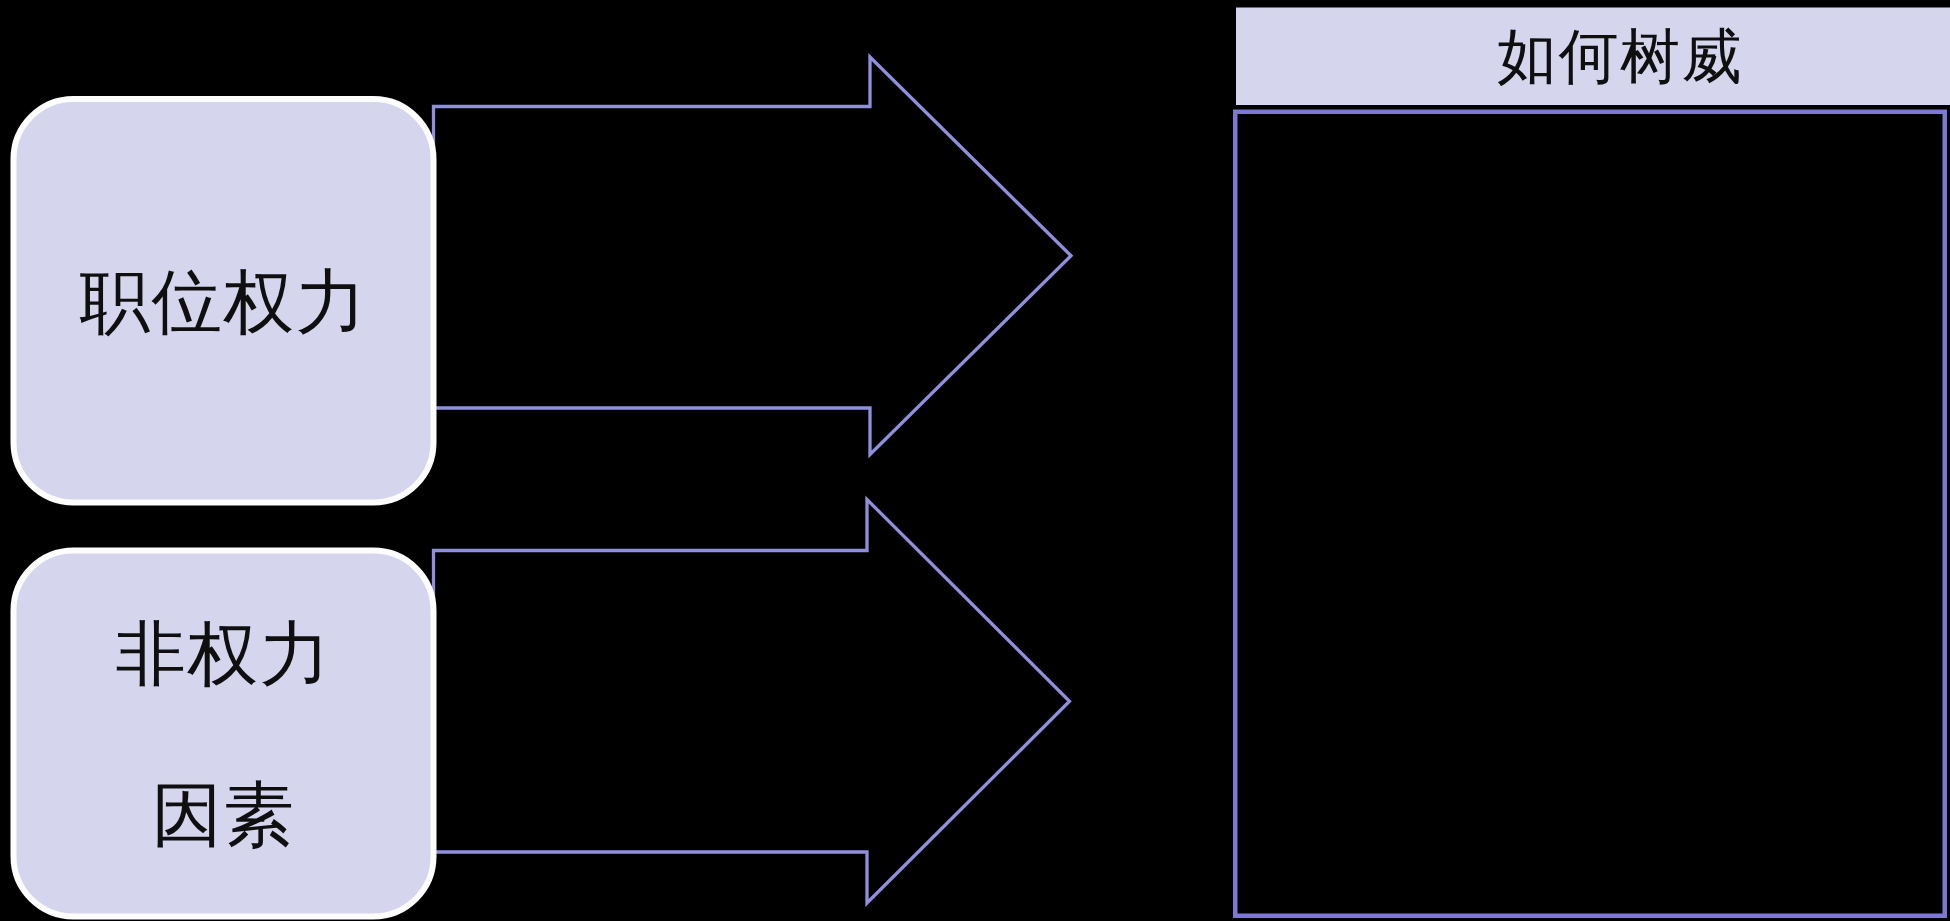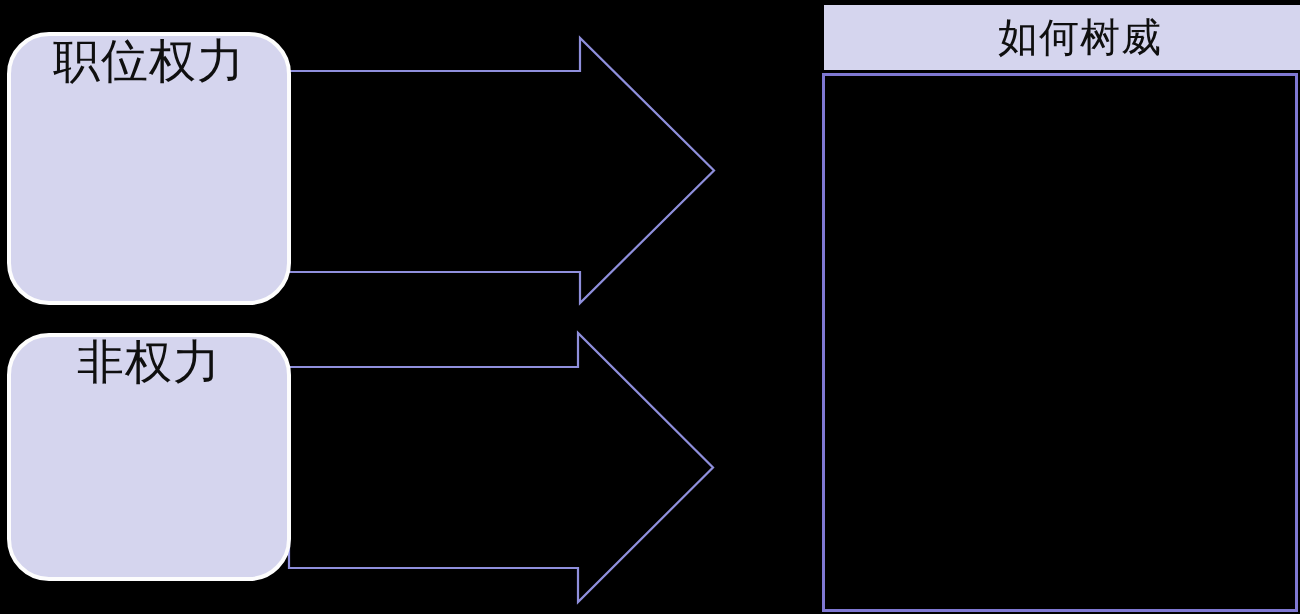--- a/index.html
+++ b/index.html
@@ -39,21 +39,23 @@
   
   .rbox {
     position: absolute;
     background: var(--box-fill);
     border: 4px solid var(--box-border);
     border-radius: 42px;
     z-index: 2;
     display: flex;
     flex-direction: column;
     align-items: center;
+    justify-content: center;
     color: var(--text);
+    margin-top: 32px;
   }
   .rbox .box-line {
     font-size: 47px;
     line-height: 50px;
     letter-spacing: 1px;
     white-space: nowrap;
   }
   .box-position-power { left: 7px;  top: 32px;  width: 284px; height: 273px; }
   .box-non-power      { left: 7px;  top: 333px; width: 284px; height: 248px; }
   .box-non-power .box-line + .box-line { margin-top: 57px; }
@@ -90,20 +92,21 @@
     <polygon points="289,71 580,71 580,38 714,170.5 580,303 580,272 289,272"></polygon>
     <polygon points="289,367 578,367 578,333 713,467.5 578,602 578,568 289,568"></polygon>
   </svg>
 
   <div class="rbox box-position-power">
     <div class="box-line">职位权力</div>
   </div>
 
   <div class="rbox box-non-power">
     <div class="box-line">非权力</div>
+    <div class="box-line">因素</div>
   </div>
 
   <div class="panel-header">
     <span>如何树威</span>
   </div>
 
   <div class="panel-body"></div>
 
 </div>
 

